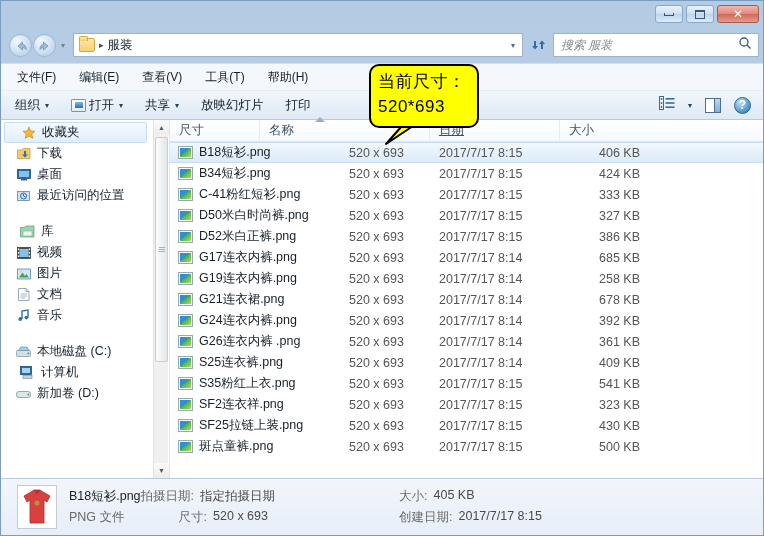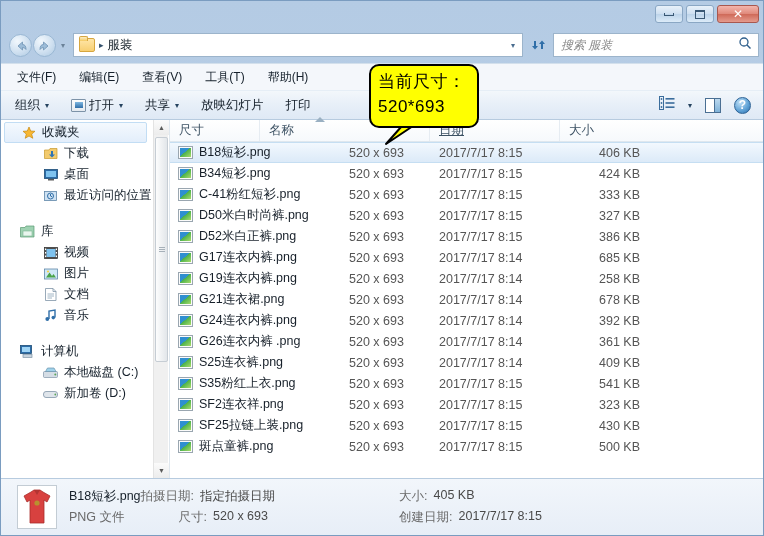--- a/index.html
+++ b/index.html
@@ -176,21 +176,21 @@
     width:6px; height:6px;
     background: repeating-linear-gradient(to bottom,#a6b0b9 0 1px,transparent 1px 2px);
   }
 
   .navgroup { margin-top: 2px; }
   .navrow {
     height: 21px; display: flex; align-items: center;
     font-size: 12.5px; color: #15202b; white-space: nowrap;
   }
   .navrow.head { font-weight: normal; padding-left: 18px; }
-  .navrow.child { padding-left: 41px; }
+  .navrow.child { padding-left: 14px; }
   .navrow.sel {
     background: linear-gradient(to bottom,#f4f9fe,#e3eefb);
     border: 1px solid #c2ddf4; border-radius: 2px;
     margin-left: 3px; margin-right: 6px; height: 21px;
     padding-left: 15px;
   }
   .navrow .ni { width: 17px; display:flex; align-items:center; justify-content:center; margin-right: 5px; }
   .navspacer { height: 13px; }
 
   
@@ -491,39 +491,39 @@
               <circle cx="9.3" cy="8.6" r="1.8" fill="#2f6ea8"></circle>
             </svg>
           </span>
           <span>音乐</span>
         </div>
       </div>
 
       <div class="navspacer"></div>
 
       <div class="navgroup">
+        <div class="navrow child">
+          <span class="ni">
+            <svg width="15" height="12" viewBox="0 0 15 12">
+              <rect x="0.5" y="4.5" width="14" height="6" rx="1" fill="#d5dde5" stroke="#7f94a7" stroke-width="0.7"></rect>
+              <path d="M2.5 4.5 L4.5 1 L11 1 L13 4.5 Z" fill="#9fd2ea" stroke="#6a93ae" stroke-width="0.7"></path>
+              <circle cx="12.3" cy="7.5" r="1" fill="#5aa45a"></circle>
+            </svg>
+          </span>
+          <span>本地磁盘 (C:)</span>
+        </div>
         <div class="navrow head">
           <span class="ni">
             <svg width="15" height="13" viewBox="0 0 15 13">
               <rect x="0.5" y="0.5" width="11" height="8" fill="#2b6ca8" stroke="#1d4c77" stroke-width="0.8"></rect>
               <rect x="2" y="2" width="8" height="5" fill="#9fd4f5"></rect>
               <rect x="3" y="9.5" width="9" height="3" fill="#c8d3dd" stroke="#7f94a7" stroke-width="0.7"></rect>
             </svg>
           </span>
           <span>计算机</span>
-        </div>
-        <div class="navrow child">
-          <span class="ni">
-            <svg width="15" height="12" viewBox="0 0 15 12">
-              <rect x="0.5" y="4.5" width="14" height="6" rx="1" fill="#d5dde5" stroke="#7f94a7" stroke-width="0.7"></rect>
-              <path d="M2.5 4.5 L4.5 1 L11 1 L13 4.5 Z" fill="#9fd2ea" stroke="#6a93ae" stroke-width="0.7"></path>
-              <circle cx="12.3" cy="7.5" r="1" fill="#5aa45a"></circle>
-            </svg>
-          </span>
-          <span>本地磁盘 (C:)</span>
         </div>
         <div class="navrow child">
           <span class="ni">
             <svg width="15" height="10" viewBox="0 0 15 10">
               <rect x="0.5" y="2.5" width="14" height="6" rx="2.5" fill="#dfe5eb" stroke="#8195a8" stroke-width="0.8"></rect>
               <circle cx="12.3" cy="5.5" r="0.9" fill="#5aa45a"></circle>
             </svg>
           </span>
           <span>新加卷 (D:)</span>
         </div>

